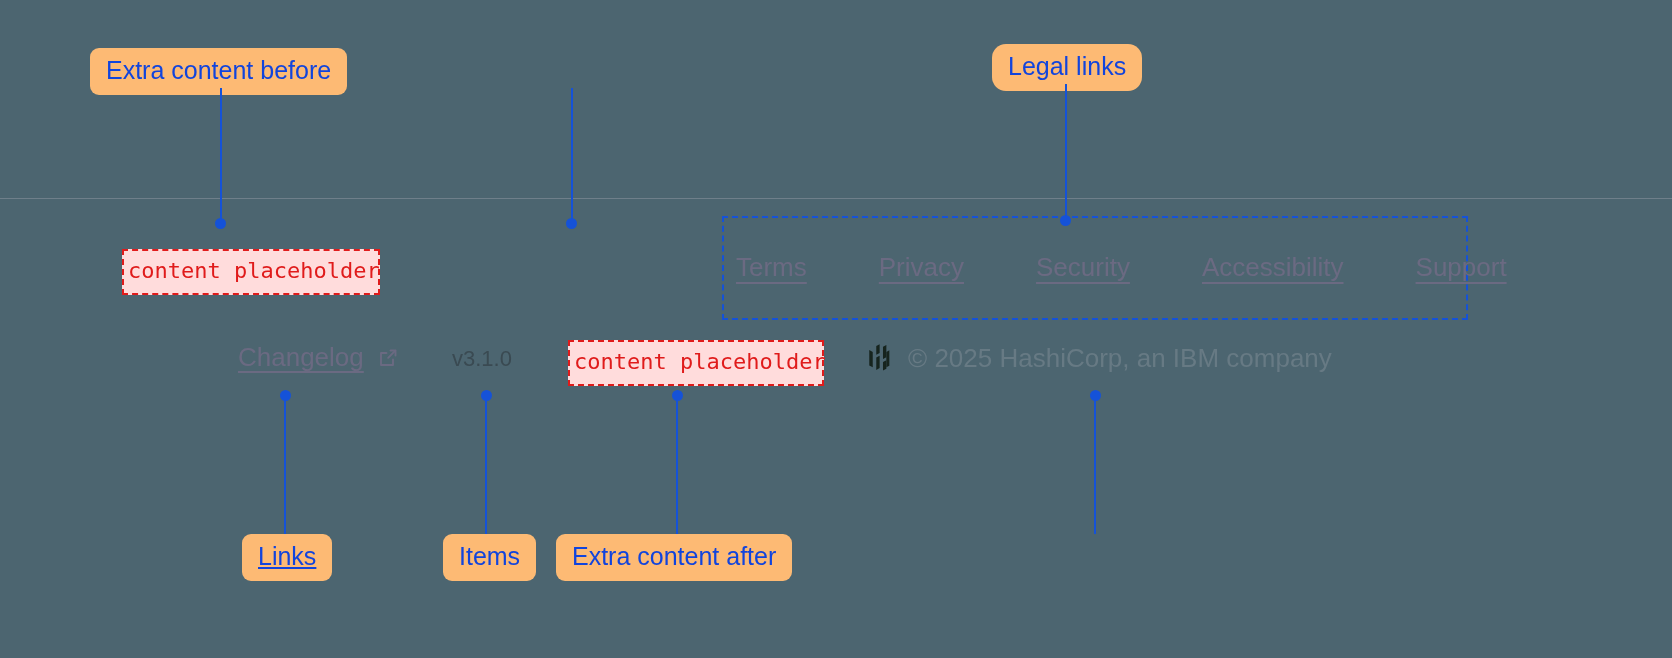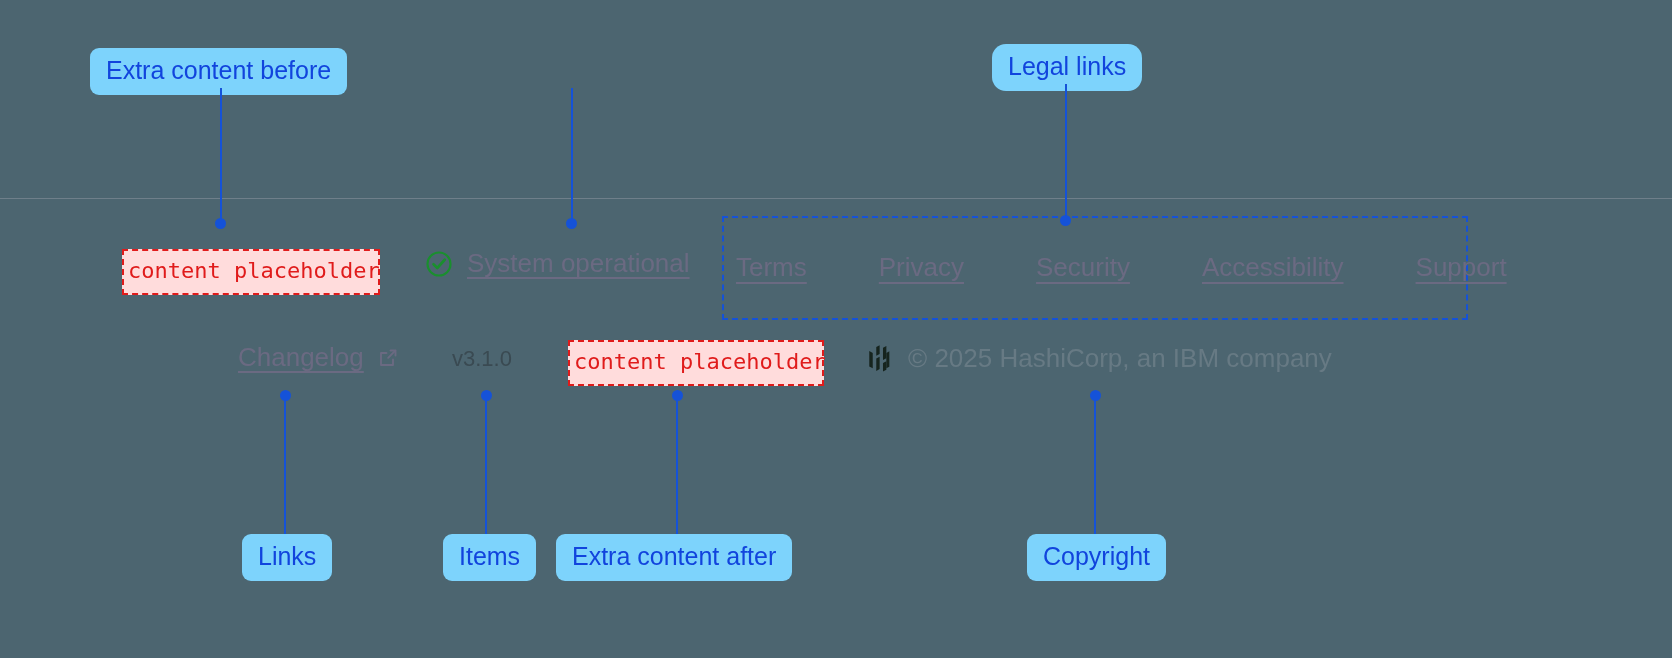--- a/index.html
+++ b/index.html
@@ -16,21 +16,21 @@
   
   .footer-band {
     position: absolute; left: 0; right: 0; top: 198px; height: 232px;
     background: #4c6570;
     border-top: 1px solid #6f7f8a;
   }
 
   
   .callout {
     position: absolute;
-    background: #7dd3fc;
+    background: #fdba74;
     color: #1144dd;
     font-size: 25px;
     line-height: 1;
     padding: 10px 16px 12px;
     border-radius: 9px;
     white-space: nowrap;
     font-family: "Liberation Sans", sans-serif;
   }
   .leader {
     position: absolute;
@@ -84,21 +84,21 @@
     color: #6b6a82; font-size: 26px; text-decoration: underline;
     text-underline-offset: 5px; white-space: nowrap;
   }
   .ext-icon { width: 24px; height: 24px; margin-left: 12px; display: block; }
 
   .version {
     position: absolute; left: 452px; top: 346px;
     color: #3a4a52; font-size: 22px; white-space: nowrap;
   }
 
-  .copyright-row { position: absolute; left: 866px; top: 343px; display: flex; align-items: flex-end; gap: 14px; }
+  .copyright-row { position: absolute; left: 866px; top: 343px; display: flex; align-items: flex-start; gap: 14px; }
   .hashi-logo { width: 28px; height: 30px; display: block; }
   .copyright-text { color: #677a84; font-size: 26px; white-space: nowrap; }
 </style>
 </head>
 <body>
 
 <div id="stage">
 
   <div class="footer-band"></div>
 
@@ -108,27 +108,20 @@
 
   <div class="leader" style="left:571px; top:88px; height:136px;"></div>
   <div class="leader-dot" style="left:566px; top:218px;"></div>
 
   <div class="callout" style="left:992px; top:44px;border-radius:14px;">Legal links</div>
   <div class="leader" style="left:1065px; top:84px; height:136px;"></div>
   <div class="leader-dot" style="left:1060px; top:215px;"></div>
 
   <div class="placeholder" style="left:122px; top:249px; width:258px;">content placeholder</div>
 
-  <div class="status-row">
-    <svg class="check-icon" viewBox="0 0 24 24">
-      <circle cx="12" cy="12" r="9.2" fill="none" stroke="#1a8f2e" stroke-width="1.7"></circle>
-      <path d="M7.6 12.2 L10.6 15.2 L16.6 8.6" fill="none" stroke="#1a8f2e" stroke-width="2.1" stroke-linecap="round" stroke-linejoin="round"></path>
-    </svg>
-    <span class="status-link">System operational</span>
-  </div>
 
   <div class="legal-box"></div>
   <div class="legal-links">
     <a href="#">Terms</a>
     <a href="#">Privacy</a>
     <a href="#">Security</a>
     <a href="#">Accessibility</a>
     <a href="#">Support</a>
   </div>
 
@@ -152,27 +145,26 @@
       <path d="M11 15.5 L11 28.8 L14.6 26.8 L14.6 13.6 Z" fill="#16241e"></path>
       <path d="M18.2 4.0 L18.2 17.2 L21.8 15.3 L21.8 2.0 Z" fill="#16241e"></path>
       <path d="M18.2 20.3 L18.2 29.5 L21.8 27.5 L21.8 18.3 Z" fill="#16241e"></path>
       <path d="M25.0 7.8 L25.0 24.2 L21.8 26.0 L21.8 9.6 Z" fill="#16241e"></path>
     </svg>
     <span class="copyright-text">© 2025 HashiCorp, an IBM company</span>
   </div>
 
   <div class="leader-dot" style="left:280px; top:390px;"></div>
   <div class="leader" style="left:284px; top:396px; height:138px;"></div>
-  <div class="callout" style="left:242px; top:534px;">Links</div>
+  <div class="callout" style="left:242px; top:534px;text-decoration:underline;">Links</div>
 
   <div class="leader-dot" style="left:481px; top:390px;"></div>
   <div class="leader" style="left:485px; top:396px; height:138px;"></div>
   <div class="callout" style="left:443px; top:534px;text-align:right;">Items</div>
 
   <div class="leader-dot" style="left:672px; top:390px;"></div>
   <div class="leader" style="left:676px; top:396px; height:138px;"></div>
   <div class="callout" style="left:556px; top:534px;">Extra content after</div>
 
   <div class="leader-dot" style="left:1090px; top:390px;"></div>
   <div class="leader" style="left:1094px; top:396px; height:138px;"></div>
-  <div class="callout" style="left:1027px; top:534px;">Copyright</div>
 
 </div>
 
 </body></html>

